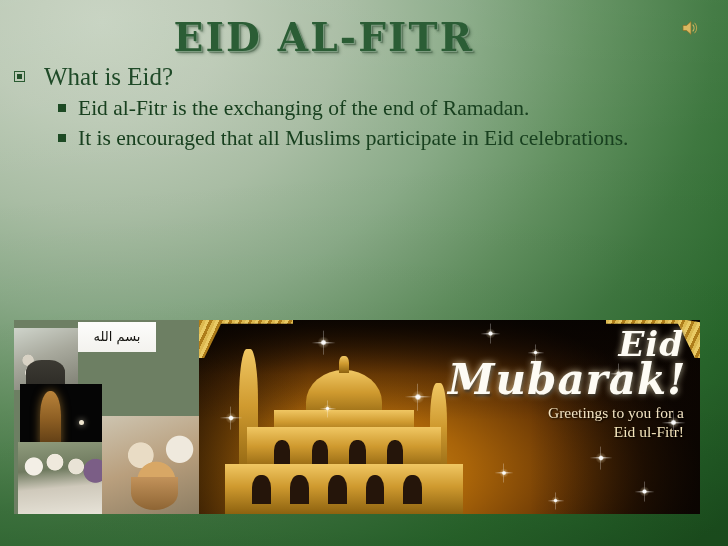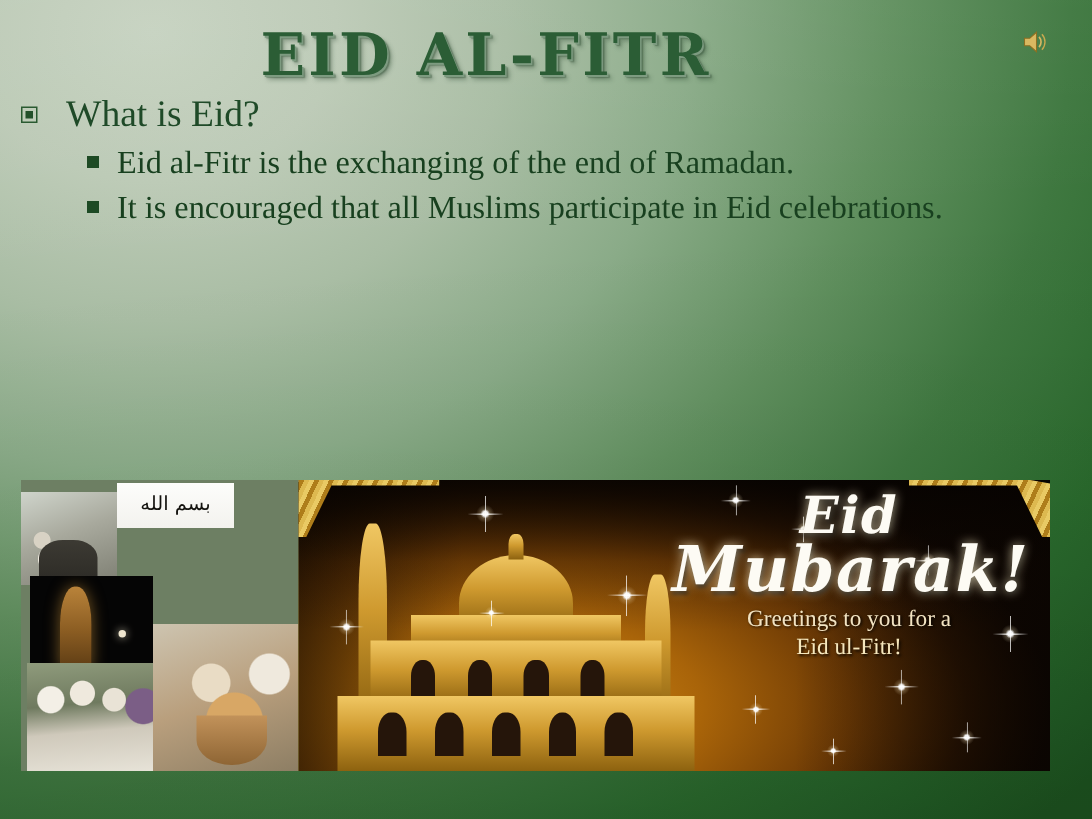--- a/index.html
+++ b/index.html
@@ -308,21 +308,21 @@
     content: "";
     position: absolute;
     left: 50%; top: 50%;
     background: linear-gradient(90deg, rgba(255,255,255,0) 0%, #fff 50%, rgba(255,255,255,0) 100%);
     transform: translate(-50%, -50%);
   }
   .star::before { width: 190%; height: 1.4px; }
   .star::after  { width: 1.4px; height: 190%; }
 
   
-  #greeting { position: absolute; right: 16px; top: 6px; width: 236px; text-align: center; }
+  #greeting { position: absolute; right: 16px; top: 6px; width: 236px; text-align: right; }
   #eid-script {
     font-family: "DejaVu Serif", "Liberation Serif", serif;
     font-style: italic;
     font-weight: bold;
     color: #fdfbf4;
     text-shadow: 0 0 7px rgba(255,240,200,0.75), 1px 2px 3px rgba(0,0,0,0.85);
     letter-spacing: 1px;
   }
   #eid-script .l1 { display: block; font-size: 34px; line-height: 36px; }
   #eid-script .l2 { display: block; font-size: 42px; line-height: 40px; margin-top: -2px; }

